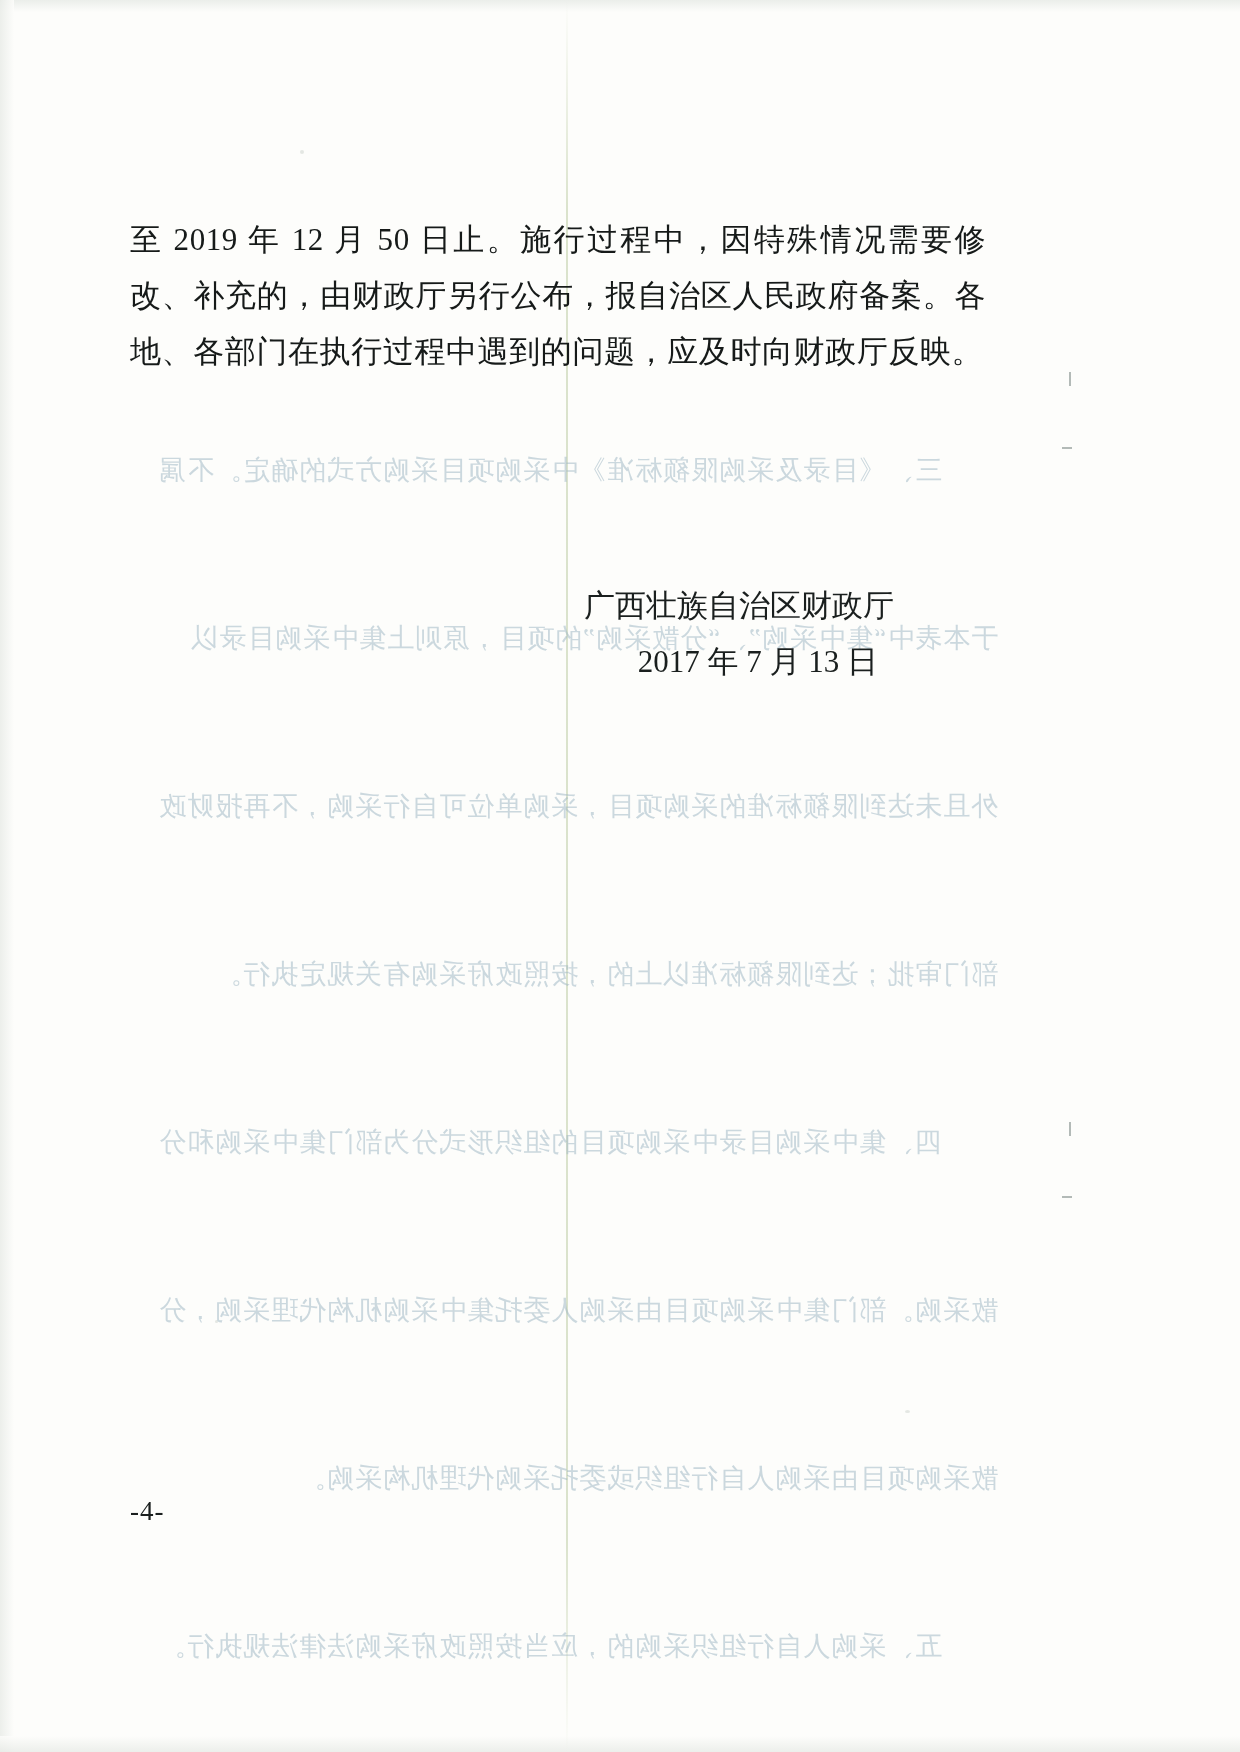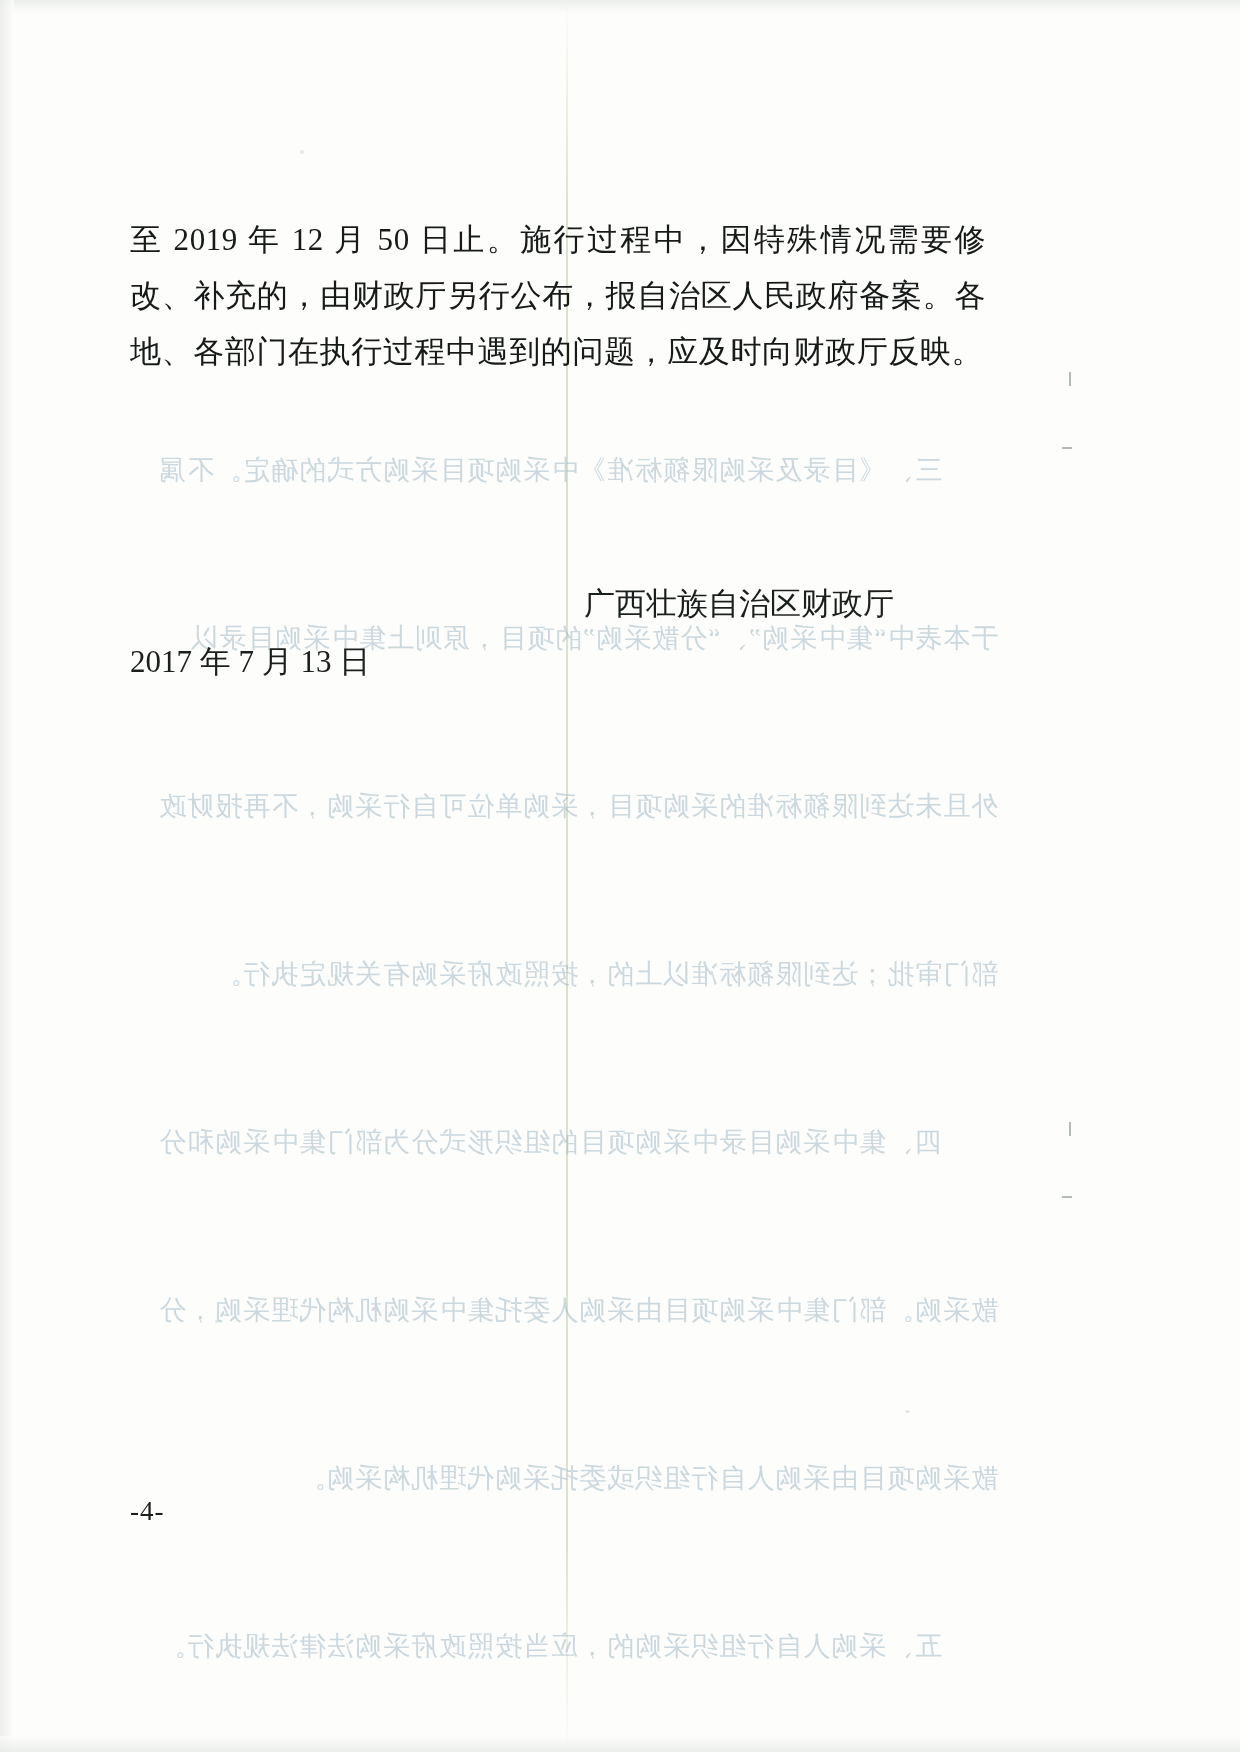--- a/index.html
+++ b/index.html
@@ -98,23 +98,23 @@
     left: 130px;
     top: 578px;
     width: 856px;
     color: #1a1f1e;
     font-size: 31px;
     line-height: 56px;
   }
   .sign-line {
     text-align: right;
     padding-right: 92px;
-    font-family: Liberation Mono, monospace;
   }
   .sign-date {
+    text-align: right;
     padding-right: 108px;
   }
   .page-number {
     position: absolute;
     left: 130px;
     top: 1496px;
     font-size: 27px;
     color: #1a1f1e;
     letter-spacing: 1px;
   }

